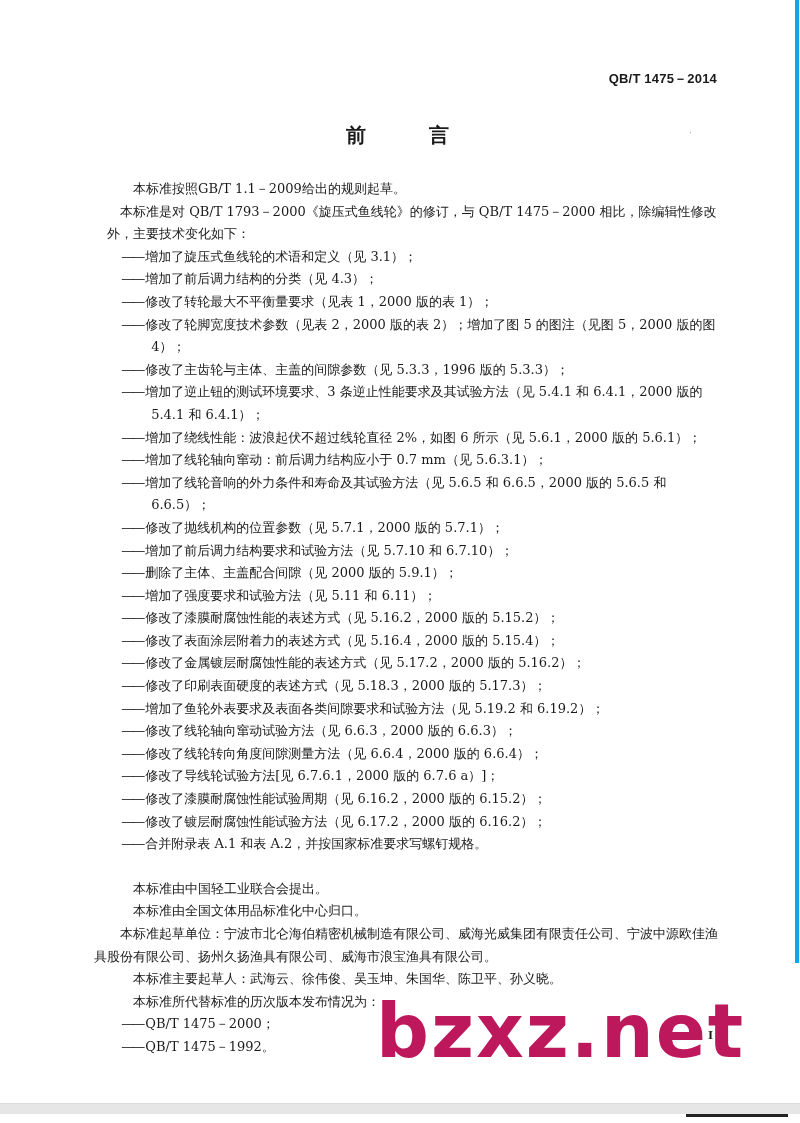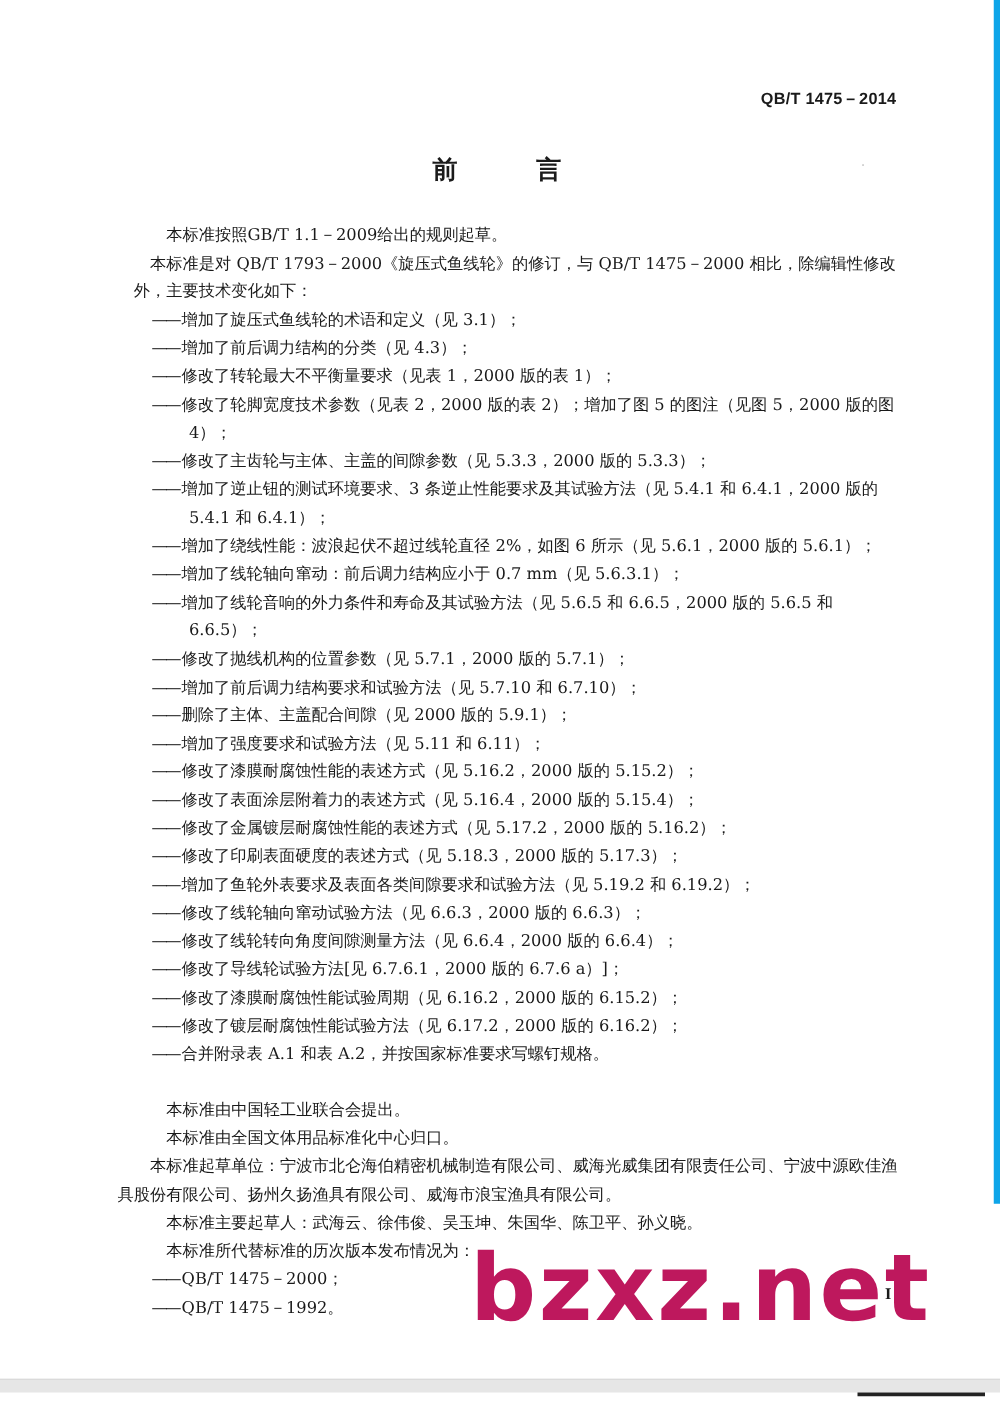--- a/index.html
+++ b/index.html
@@ -5,21 +5,21 @@
   html, body { margin: 0; padding: 0; }
   body {
     width: 800px; height: 1123px; position: relative; overflow: hidden;
     background: #ffffff;
     font-family: "DejaVu Serif", "Liberation Serif", serif;
     color: #1a1a1a;
   }
   .page {
     position: absolute; left: 0; top: 0; width: 795px; height: 963px;
     background: #ffffff;
-    border-right: 6px solid #0ea5e9;
+    border-right: 4px solid #0ea5e9;
   }
   .bottom-band {
     position: absolute; left: 0; top: 1103px; width: 800px; height: 10px;
     background: #e6e6e6;
     border-top: 1px solid #dadada;
   }
   .corner-mark {
     position: absolute; left: 686px; top: 1114px; width: 102px; height: 3px;
     background: #222;
   }
@@ -62,21 +62,21 @@
 
   <div class="body-text">
     <p class="p">本标准按照GB/T 1.1－2009给出的规则起草。</p>
     <p class="p" style="margin-left:-1em;padding-left:1em;text-indent:1em;">本标准是对 QB/T 1793－2000《旋压式鱼线轮》的修订，与 QB/T 1475－2000 相比，除编辑性修改外，主要技术变化如下：</p>
 
     <div>
       <p class="item">增加了旋压式鱼线轮的术语和定义（见 3.1）；</p>
       <p class="item">增加了前后调力结构的分类（见 4.3）；</p>
       <p class="item">修改了转轮最大不平衡量要求（见表 1，2000 版的表 1）；</p>
       <p class="item">修改了轮脚宽度技术参数（见表 2，2000 版的表 2）；增加了图 5 的图注（见图 5，2000 版的图 4）；</p>
-      <p class="item">修改了主齿轮与主体、主盖的间隙参数（见 5.3.3，2000 版的 5.3.3）；</p>
+      <p class="item">修改了主齿轮与主体、主盖的间隙参数（见 5.3.3，1996 版的 5.3.3）；</p>
       <p class="item">增加了逆止钮的测试环境要求、3 条逆止性能要求及其试验方法（见 5.4.1 和 6.4.1，2000 版的 5.4.1 和 6.4.1）；</p>
       <p class="item">增加了绕线性能：波浪起伏不超过线轮直径 2%，如图 6 所示（见 5.6.1，2000 版的 5.6.1）；</p>
       <p class="item">增加了线轮轴向窜动：前后调力结构应小于 0.7 mm（见 5.6.3.1）；</p>
       <p class="item">增加了线轮音响的外力条件和寿命及其试验方法（见 5.6.5 和 6.6.5，2000 版的 5.6.5 和 6.6.5）；</p>
       <p class="item">修改了抛线机构的位置参数（见 5.7.1，2000 版的 5.7.1）；</p>
       <p class="item">增加了前后调力结构要求和试验方法（见 5.7.10 和 6.7.10）；</p>
       <p class="item">删除了主体、主盖配合间隙（见 2000 版的 5.9.1）；</p>
       <p class="item">增加了强度要求和试验方法（见 5.11 和 6.11）；</p>
       <p class="item">修改了漆膜耐腐蚀性能的表述方式（见 5.16.2，2000 版的 5.15.2）；</p>
       <p class="item">修改了表面涂层附着力的表述方式（见 5.16.4，2000 版的 5.15.4）；</p>

